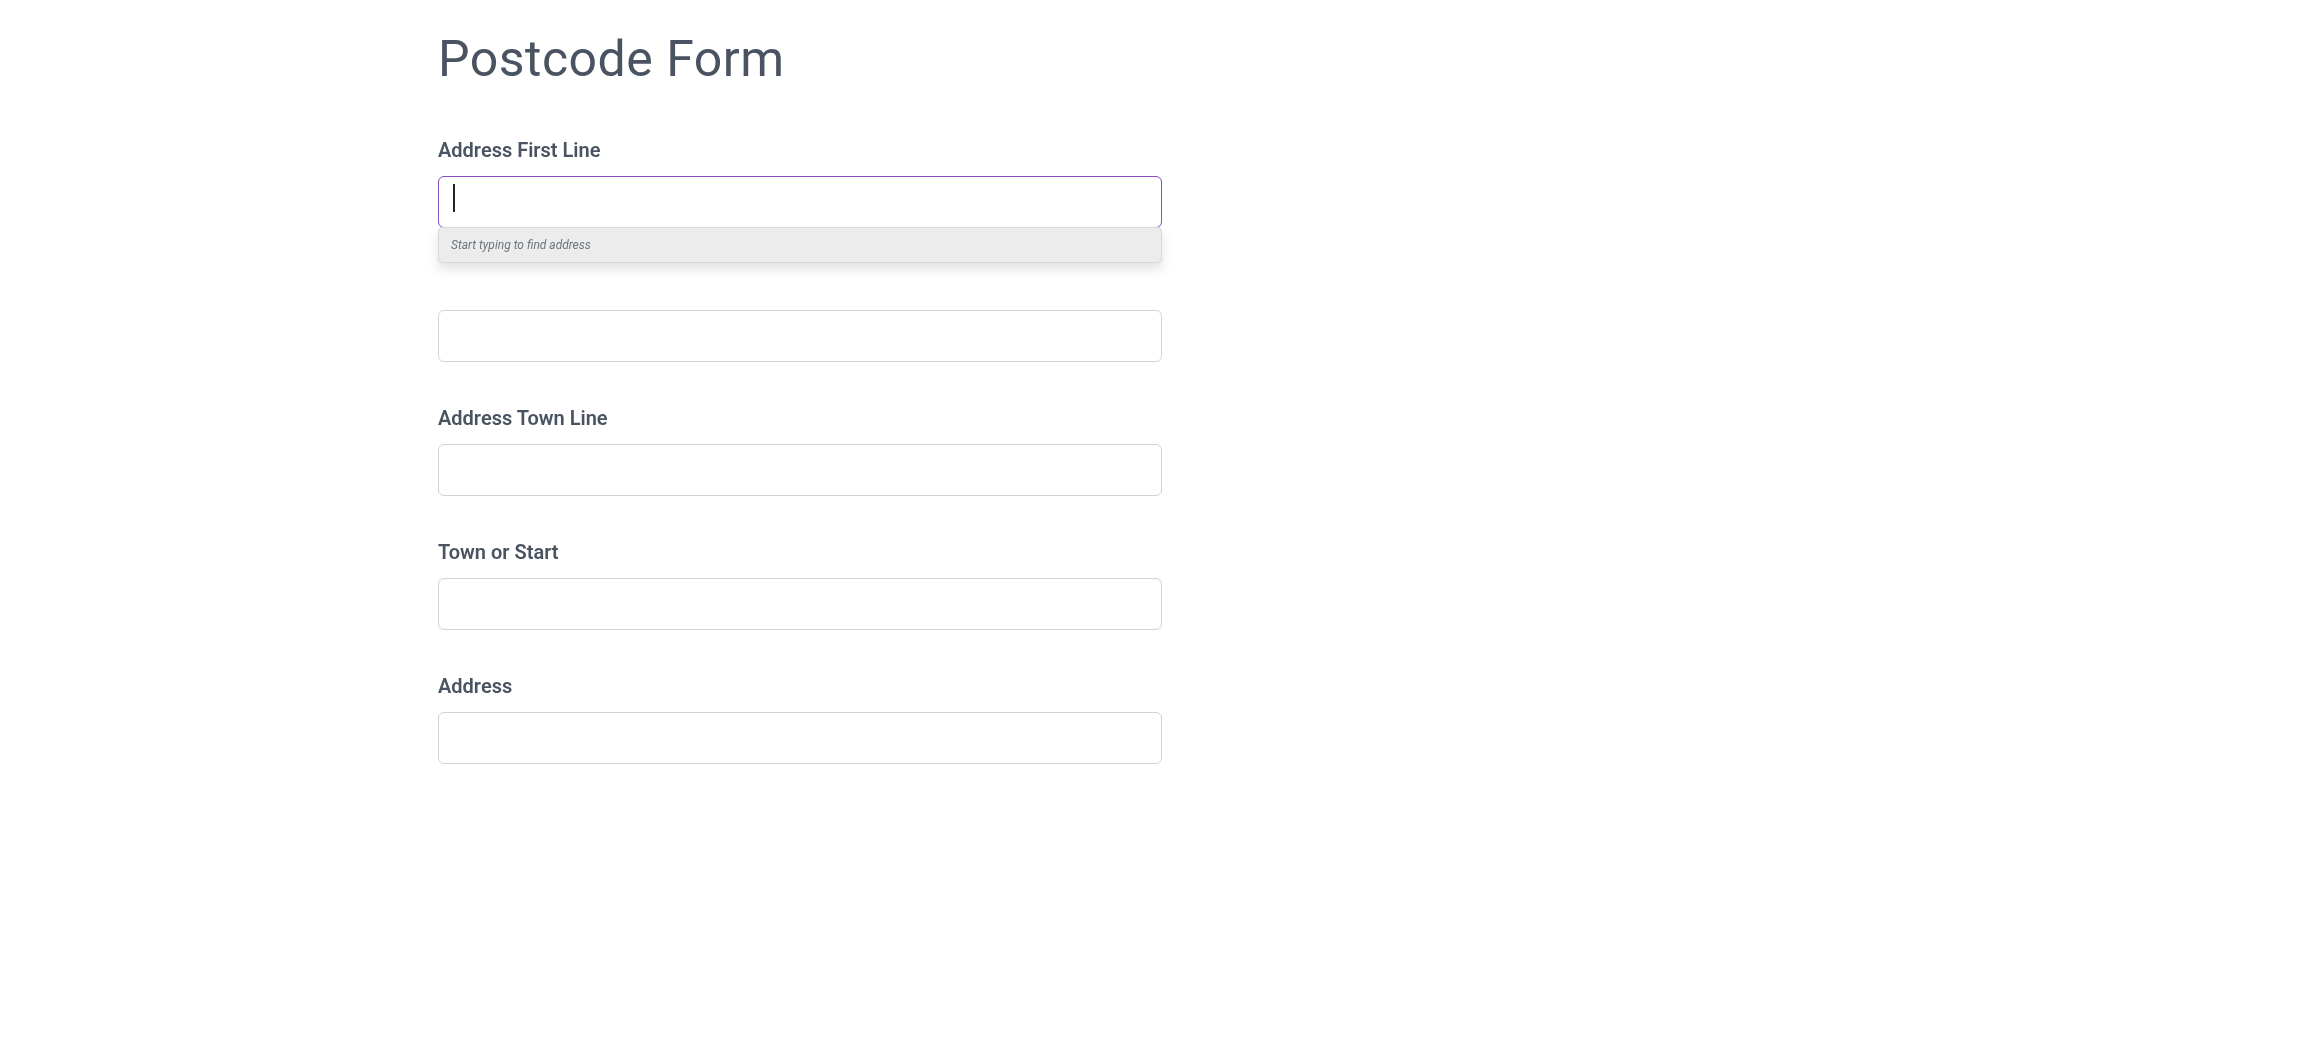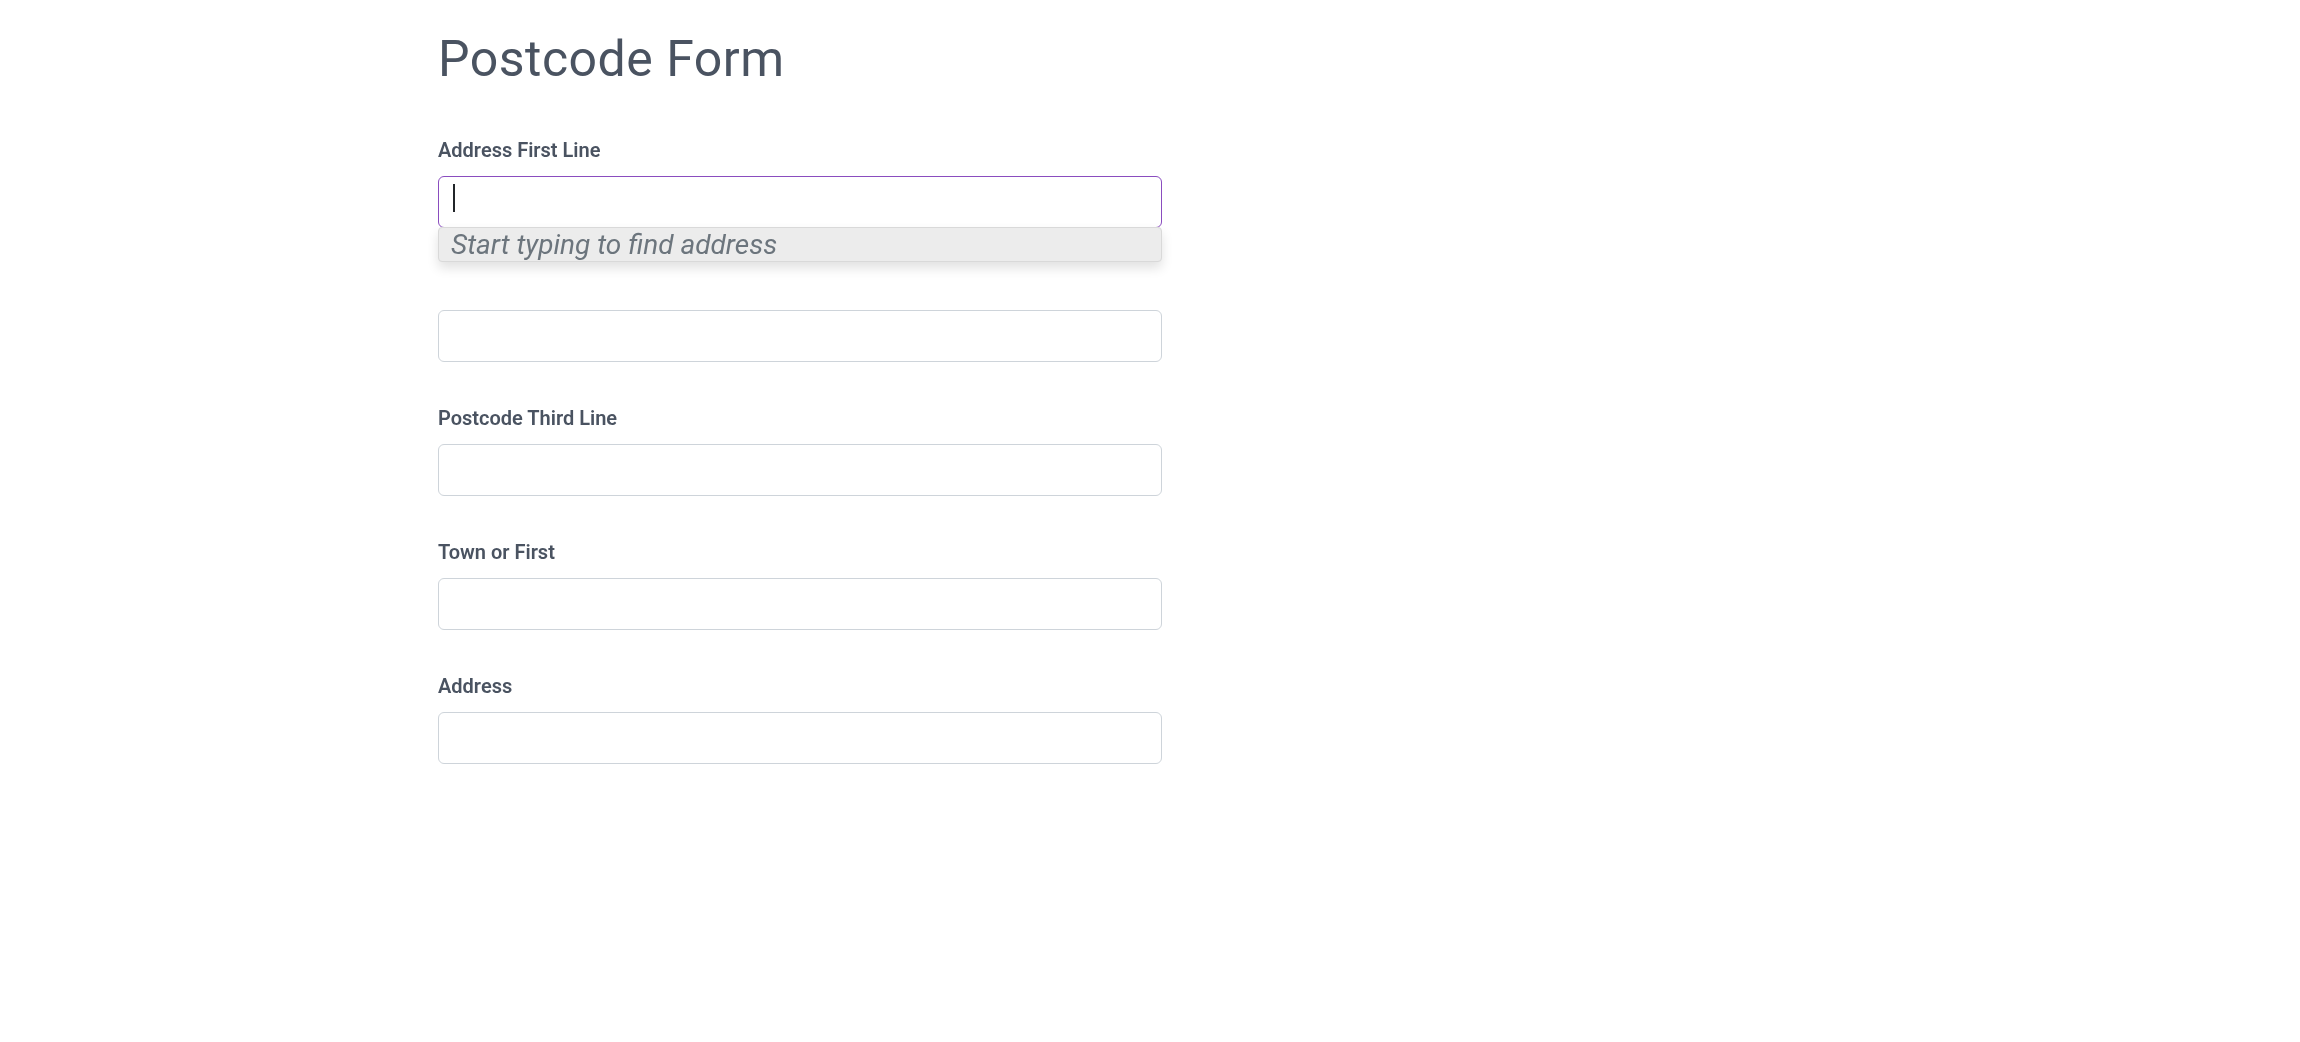--- a/index.html
+++ b/index.html
@@ -65,22 +65,22 @@
     background: #212529;
   }
   .suggestion {
     position: absolute;
     left: 0;
     right: 0;
     top: 89px;
     background: var(--suggestion-bg);
     border: 1px solid #d9d9d9;
     border-radius: 4px;
-    padding: 0 12px;
-    font-size: 28px;
+    padding: 10px 12px;
+    font-size: 12px;
     font-style: italic;
     color: var(--suggestion-text);
     box-shadow: 0 6px 12px rgba(0,0,0,0.12);
     z-index: 10;
   }
 </style>
 </head>
 <body>
 
 <div class="container">
@@ -92,26 +92,26 @@
     <div class="caret"></div>
     <div class="suggestion">Start typing to find address</div>
   </div>
 
   <div class="form-group">
     <label style="visibility:hidden;">Address Second Line</label>
     <input type="text" value="" style="">
   </div>
 
   <div class="form-group">
-    <label>Postcode Third Line</label>
+    <label>Address Town Line</label>
     <input type="text" value="" style="">
   </div>
 
   <div class="form-group">
-    <label>Town or First</label>
+    <label>Town or Start</label>
     <input type="text" value="" style="">
   </div>
 
   <div class="form-group">
     <label>Address</label>
     <input type="text" value="" style="">
   </div>
 </div>
 
 </body></html>

